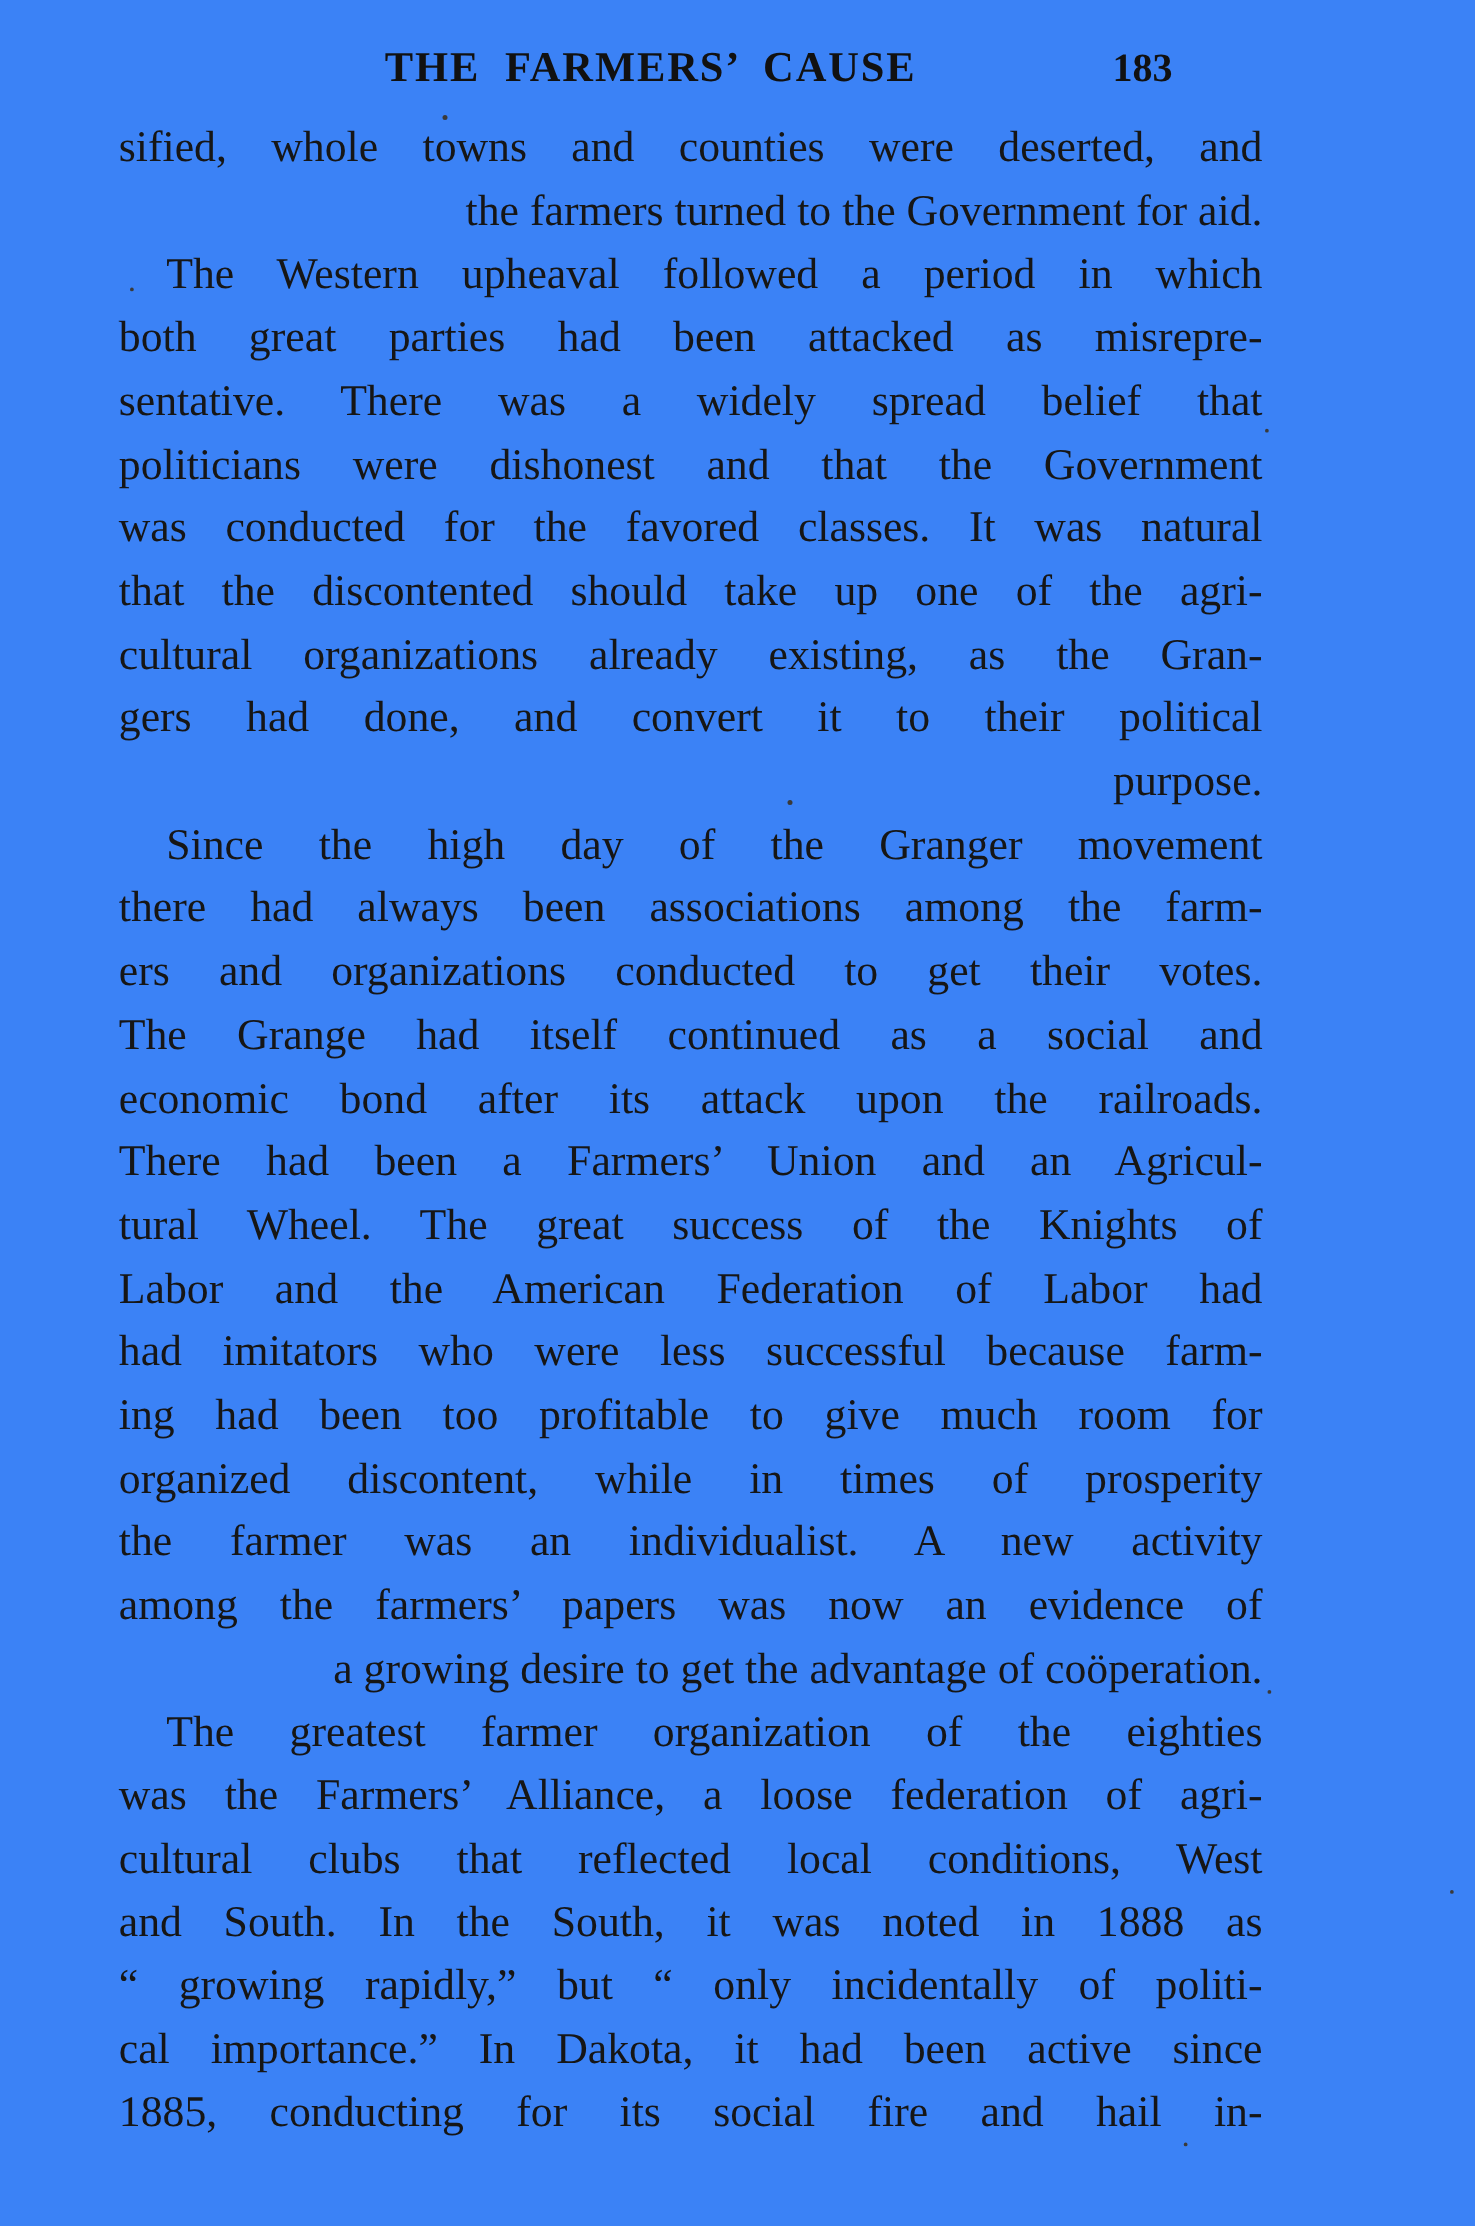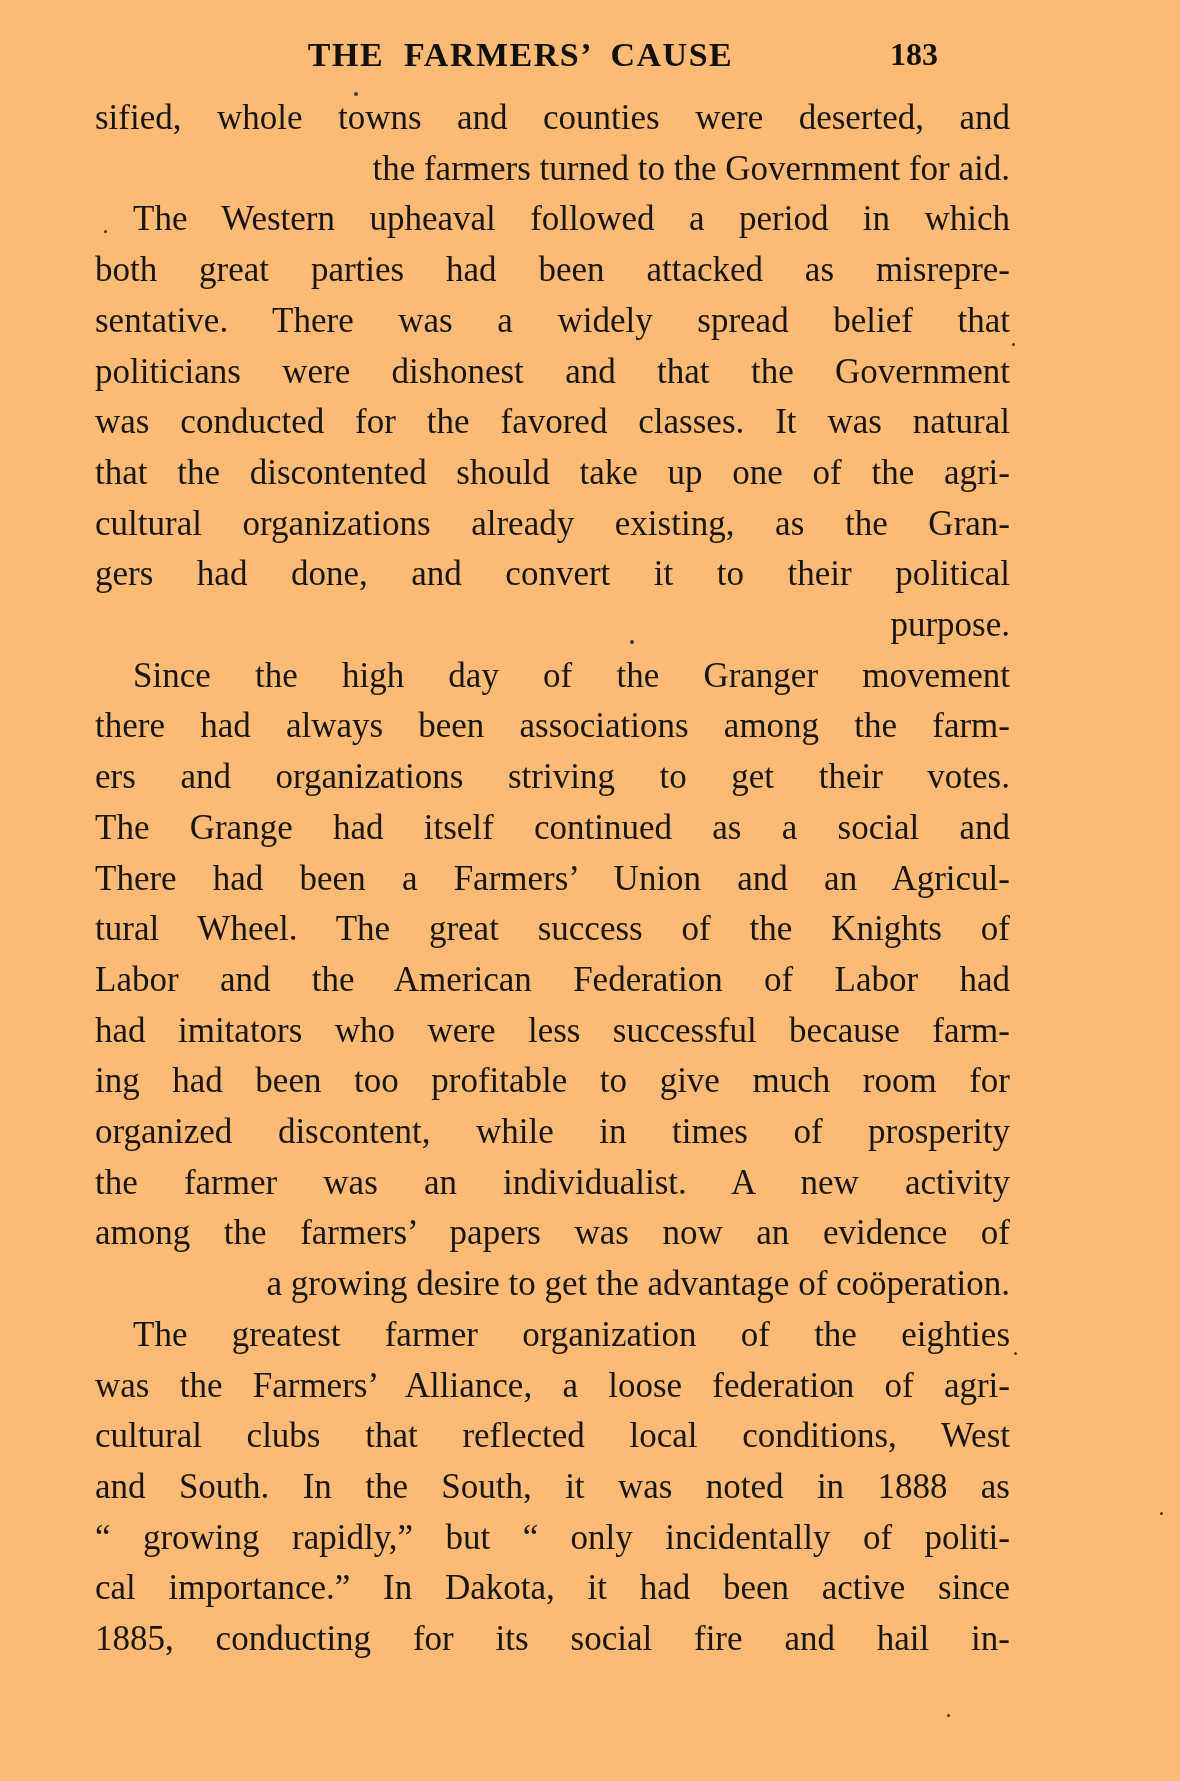--- a/index.html
+++ b/index.html
@@ -1,21 +1,21 @@
 <!DOCTYPE html>
 <html><head>
 <meta charset="utf-8">
 <style>
   * { margin: 0; padding: 0; box-sizing: border-box; }
   html, body { background: #ffffff; }
   .page {
     position: relative;
     width: 1180px;
     height: 1781px;
-    background: #fdba74;
+    background: #3b82f6;
     overflow: hidden;
     font-family: "Liberation Serif", serif;
     color: #141414;
   }
   .page-header {
     position: relative;
     margin: 36px 0 0 95px;
     width: 915px;
     height: 42px;
   }
@@ -72,22 +72,23 @@
       <div class="line just">both great parties had been attacked as misrepre-</div>
       <div class="line just">sentative. There was a widely spread belief that</div>
       <div class="line just">politicians were dishonest and that the Government</div>
       <div class="line just">was conducted for the favored classes. It was natural</div>
       <div class="line just">that the discontented should take up one of the agri-</div>
       <div class="line just">cultural organizations already existing, as the Gran-</div>
       <div class="line just">gers had done, and convert it to their political</div>
       <div class="line">purpose.</div>
       <div class="line just indent">Since the high day of the Granger movement</div>
       <div class="line just">there had always been associations among the farm-</div>
-      <div class="line just">ers and organizations striving to get their votes.</div>
+      <div class="line just">ers and organizations conducted to get their votes.</div>
       <div class="line just">The Grange had itself continued as a social and</div>
+      <div class="line just">economic bond after its attack upon the railroads.</div>
       <div class="line just">There had been a Farmers’ Union and an Agricul-</div>
       <div class="line just">tural Wheel. The great success of the Knights of</div>
       <div class="line just">Labor and the American Federation of Labor had</div>
       <div class="line just">had imitators who were less successful because farm-</div>
       <div class="line just">ing had been too profitable to give much room for</div>
       <div class="line just">organized discontent, while in times of prosperity</div>
       <div class="line just">the farmer was an individualist. A new activity</div>
       <div class="line just">among the farmers’ papers was now an evidence of</div>
       <div class="line">a growing desire to get the advantage of coöperation.</div>
       <div class="line just indent">The greatest farmer organization of the eighties</div>

